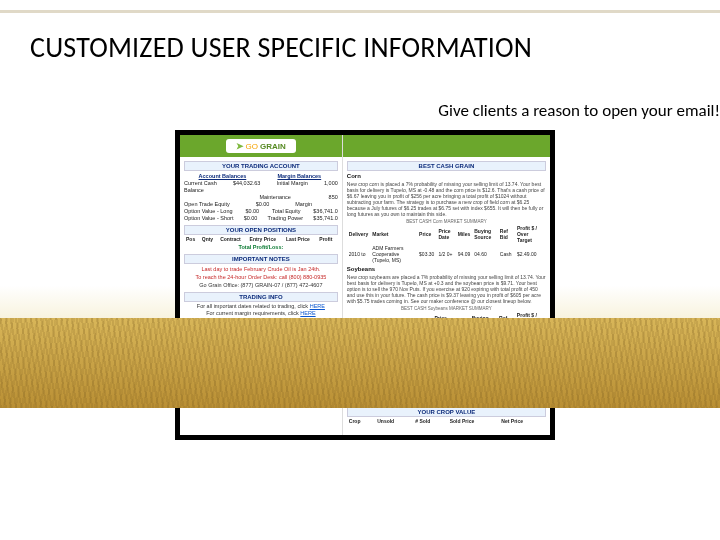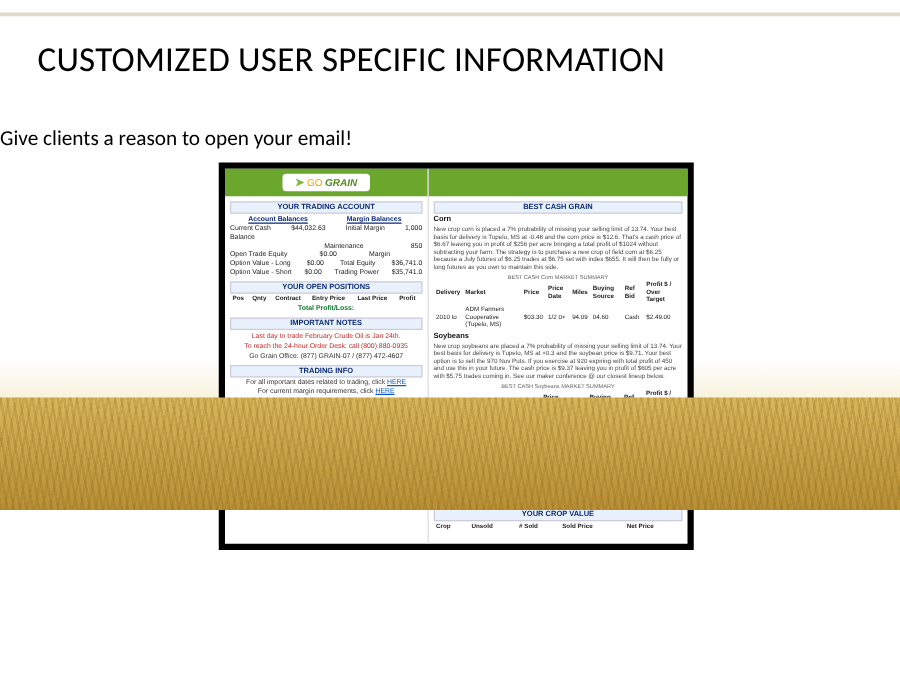--- a/index.html
+++ b/index.html
@@ -24,21 +24,21 @@
   .top-rule {
     position:absolute; top:10px; left:0; right:0; height:3px;
     background: #e0d9c7;
   }
   .title {
     position:absolute; top:30px; left:30px; right:30px;
     font-size:28px; font-weight:400; color:#000; letter-spacing:.2px;
   }
   .subtitle {
     position:absolute; top:100px; left:0; right:0;
-    text-align:left; font-size:17px; color:#000;
+    text-align:right; font-size:17px; color:#000;
   }
   .email {
     position:absolute; top:130px; left:175px;
     width:380px; height:310px;
     border:5px solid #000;
     background:#fff;
     font-family: Arial, Helvetica, sans-serif;
     font-size:5.5px; color:#222;
   }
   .email-inner { display:flex; height:100%; }
@@ -49,21 +49,21 @@
     position:relative; height:22px; background:#6ba72c;
     display:flex; align-items:center; justify-content:center;
     margin:-4px -4px 4px -4px;
   }
   .logo {
     background:#fff; padding:2px 10px; border-radius:3px;
     display:flex; align-items:center; gap:2px;
   }
   .logo .arrow { color:#7fb93f; font-weight:900; font-size:9px; }
   .logo .go { color:#f5a300; font-weight:400; font-size:8px; }
-  .logo .grain { color:#568a23; font-weight:900; font-size:8px;font-style:italic; }
+  .logo .grain { color:#568a23; font-weight:900; font-size:8px; }
   .sect { margin:2px 0 4px; }
   .h {
     background:#e9f2fc; color:#0b2a7a;
     font-weight:bold; text-align:center; padding:1px 0; font-size:6px;
     border:.5px solid #ccd;
   }
   .sub {
     color:#0b2a7a; font-weight:bold; text-decoration:underline;
     font-size:5.5px; text-align:center; margin-top:2px;
   }

